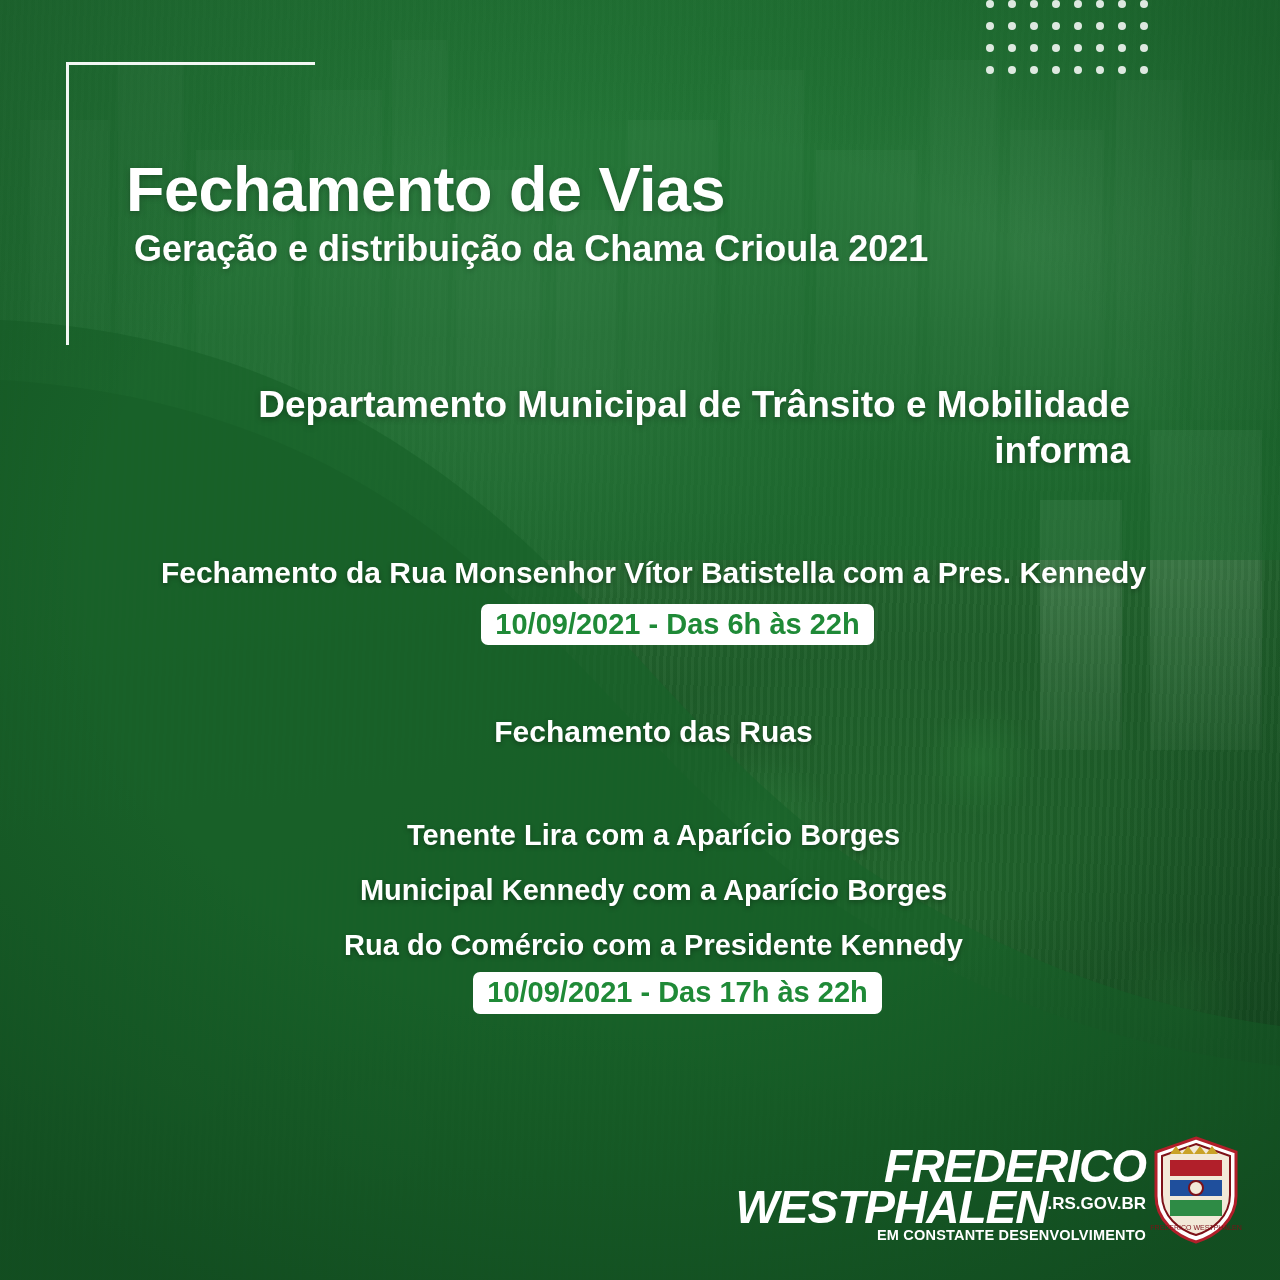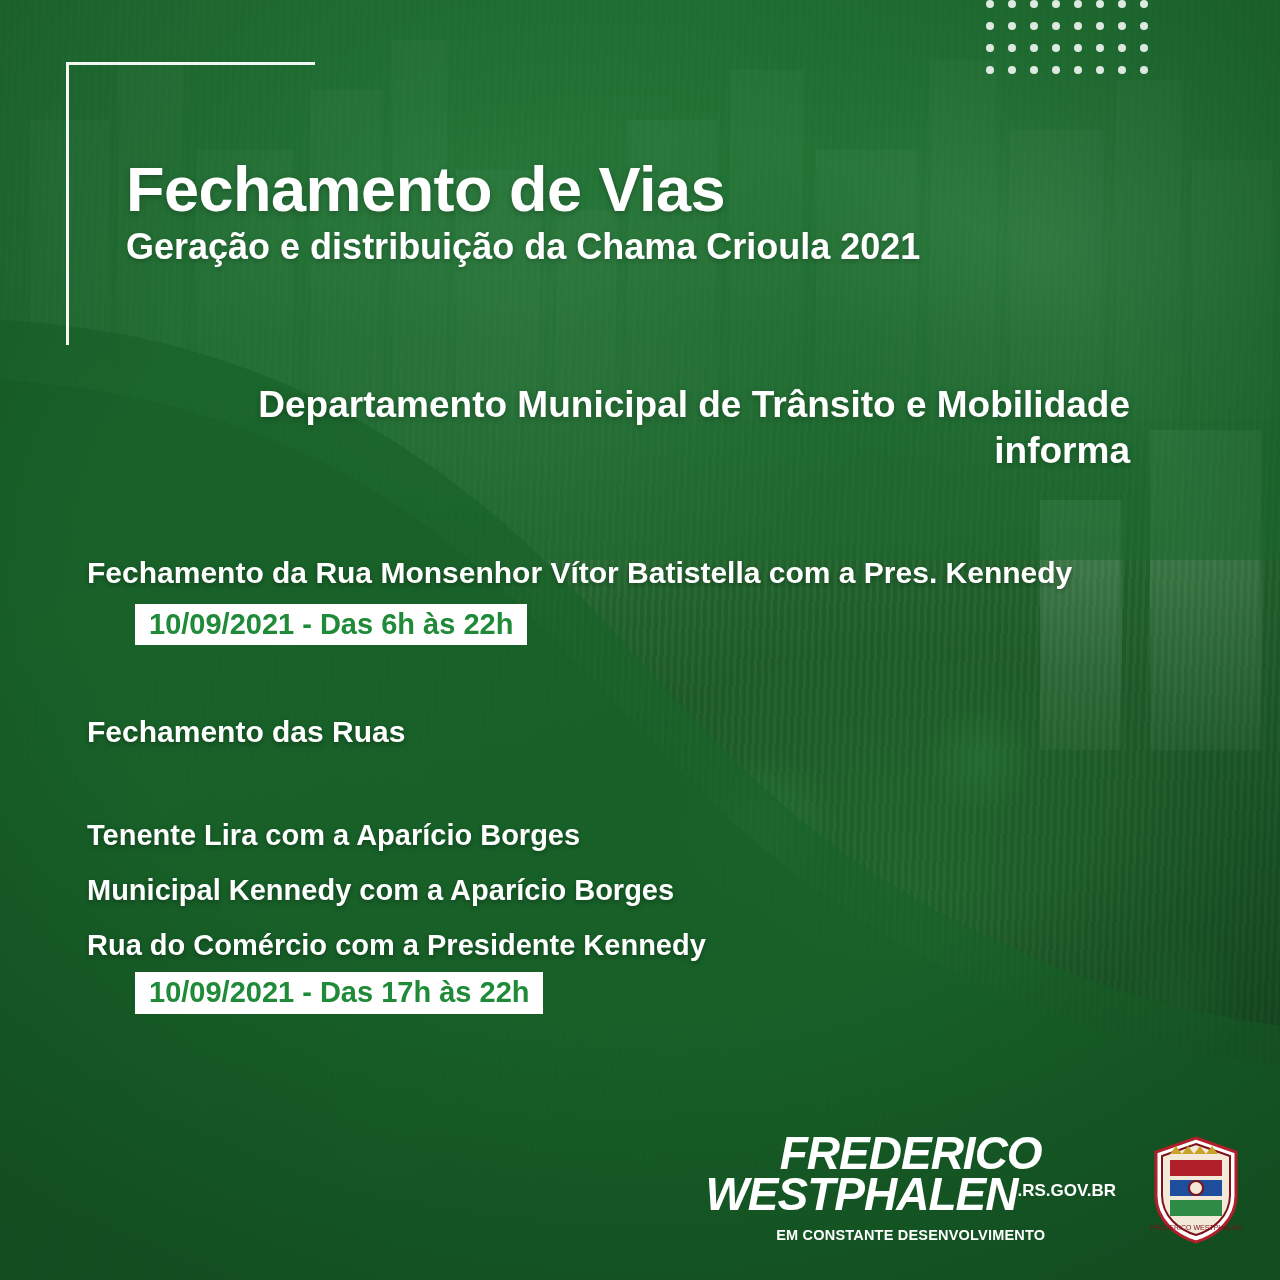--- a/index.html
+++ b/index.html
@@ -109,21 +109,21 @@
     letter-spacing: -0.5px;
     line-height: 1.0;
     margin: 0 0 6px 0;
     text-shadow: 0 2px 6px rgba(0,0,0,0.25);
   }
   .subtitle {
     color: #ffffff;
     font-size: 36px;
     font-weight: bold;
     line-height: 1.1;
-    margin: 0;
+    margin: 8px;
     text-shadow: 0 2px 5px rgba(0,0,0,0.22);
   }
 
   .dept {
     position: absolute;
     left: 0;
     right: 0;
     top: 382px;
     text-align: right;
     color: #ffffff;
@@ -133,76 +133,78 @@
     padding: 0 150px;
     box-sizing: border-box;
     text-shadow: 0 2px 6px rgba(0,0,0,0.28);
   }
 
   .body-block {
     position: absolute;
     left: 87px;
     top: 556px;
     right: 60px;
+    text-align: center;
   }
   .line-head {
     color: #ffffff;
     font-size: 30px;
     font-weight: bold;
     margin: 0 0 14px 0;
     text-shadow: 0 2px 5px rgba(0,0,0,0.3);
   }
   .highlight {
     display: inline-block;
     background: #ffffff;
     color: #1f8a37;
     font-size: 29px;
     font-weight: bold;
     padding: 5px 14px 6px 14px;
     margin-left: 48px;
     line-height: 1.05;
+    border-radius: 7px;
   }
   .spacer-lg { height: 70px; }
   .spacer-md { height: 56px; }
   .street {
     color: #ffffff;
     font-size: 29px;
     font-weight: bold;
     margin: 0 0 22px 0;
     text-shadow: 0 2px 5px rgba(0,0,0,0.3);
   }
   .street.last { margin-bottom: 10px; }
 
   
   .brand {
     position: absolute;
-    right: 164px;
+    right: 134px;
     bottom: 38px;
-    text-align: center;
+    text-align: right;
     color: #ffffff;
     line-height: 0.88;
   }
   .brand-l1, .brand-l2 {
     font-size: 46px;
     font-weight: bold;
     letter-spacing: -1px;
     font-style: italic;
   }
   .brand-l2 .dom {
     font-size: 17px;
     letter-spacing: 0px;
     font-style: normal;
     vertical-align: 14px;
     margin-top: 36px;
   }
   .brand-tag {
     font-size: 14.5px;
     font-weight: bold;
     letter-spacing: 0.2px;
-    margin-top: 15px;
+    margin-top: 2px;
   }
   .crest {
     position: absolute;
     right: 38px;
     bottom: 34px;
     width: 92px;
     height: 112px;
   }
 </style>
 </head>

